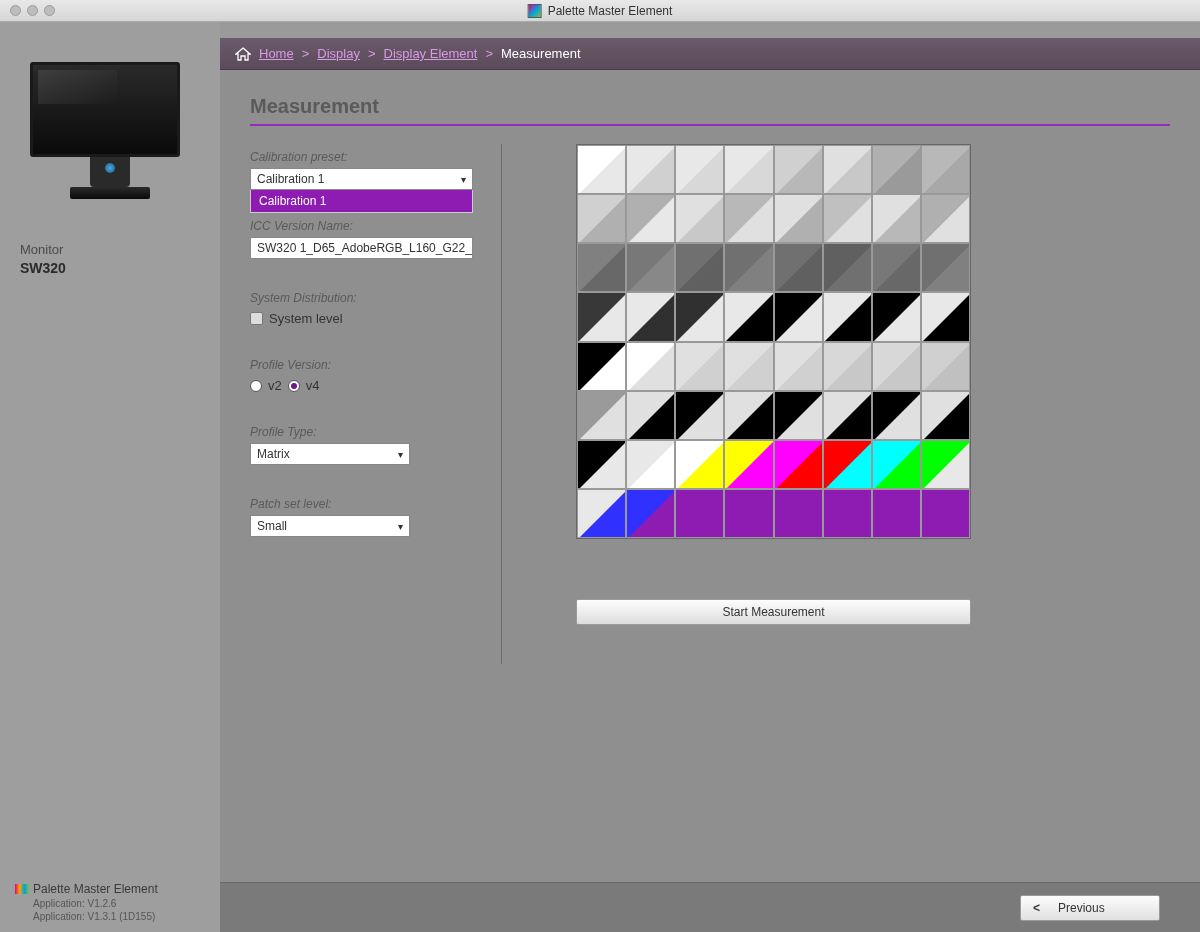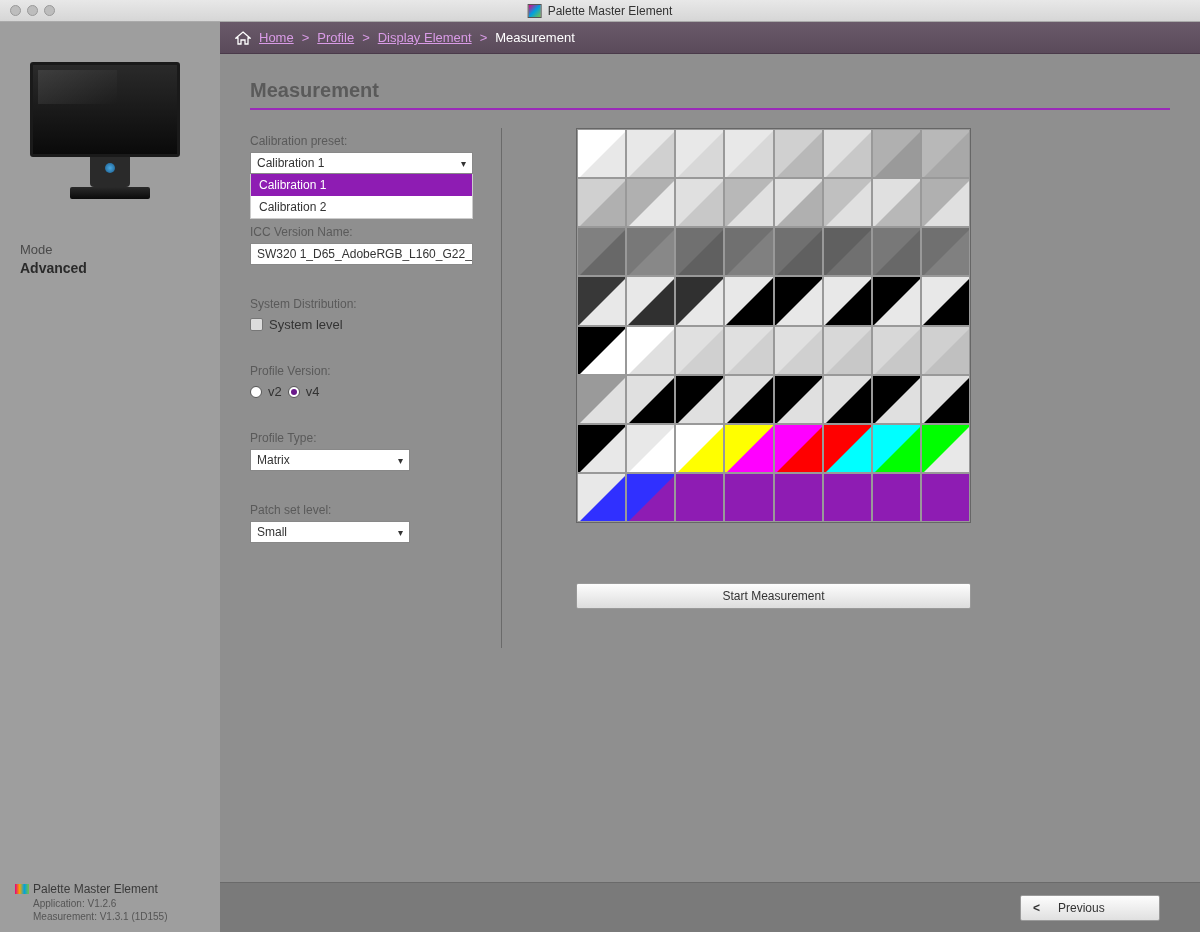--- a/index.html
+++ b/index.html
@@ -17,32 +17,32 @@
   .stand-neck { width:40px; height:30px; background:#2a2a2a; margin:0 auto; border-radius:0 0 4px 4px; position:relative; }
   .stand-neck::before { content:""; position:absolute; left:50%; top:6px; transform:translateX(-50%); width:10px; height:10px; border-radius:50%; background:radial-gradient(#4aa8e0,#1a5a8a); }
   .stand-base { width:80px; height:12px; background:linear-gradient(#2a2a2a,#0a0a0a); margin:0 auto; border-radius:2px; }
   .info-block { margin-bottom:22px; }
   .info-label { font-size:13px; color:#4a4a4a; margin-bottom:3px; }
   .info-value { font-size:14px; font-weight:bold; color:#2a2a2a; }
   .sidebar-footer { position:absolute; bottom:10px; left:15px; right:10px; }
   .sf-title { font-size:12px; color:#3a3a3a; display:flex; align-items:center; gap:4px; }
   .sf-ver { font-size:10px; color:#555; margin-left:18px; margin-top:2px; }
   .swatch-small { width:14px; height:10px; background:linear-gradient(90deg,#e6007e,#f7a800,#00a0e0,#7ac142); }
-  .main { flex:1; background:#8f8f8f; display:flex; flex-direction:column; position:relative; }
+  .main { flex:1; background:#8f8f8f; display:flex; flex-direction:column; position:relative;margin-top:16px; }
   .breadcrumb { height:32px; background:#5a4a5a; background:linear-gradient(#6a5a6a,#5a4a5a); display:flex; align-items:center; padding:0 15px; gap:8px; color:#fff; border-bottom:1px solid #4a3a4a; font-size:13px; }
   .breadcrumb a { color:#d99be6; text-decoration:underline; }
   .breadcrumb .sep { color:#d99be6; }
   .breadcrumb .current { color:#fff; }
   .home-icon svg { display:block; }
   .content { padding:25px 30px 20px 30px; flex:1; }
   .page-title { font-size:20px; font-weight:bold; color:#5a5a5a; margin-bottom:6px; }
   .title-rule { height:2px; background:#9a2ab8; margin-bottom:18px; }
   .two-col { display:flex; gap:30px; }
   .left-form { width:252px; border-right:1px solid #6a6a6a; padding-right:28px; min-height:520px; }
-  .form-label { font-size:12px; color:#5a5a5a; margin-bottom:4px; margin-top:6px; }
+  .form-label { font-size:12px; color:#5a5a5a; margin-bottom:4px; margin-top:6px;font-style:italic; }
   .select-box,.text-box { width:100%; height:22px; background:#fff; border:1px solid #888; font-size:12px; padding:0 6px; display:flex; align-items:center; justify-content:space-between; }
   .select-box { cursor:pointer; }
   .dropdown-arrow { font-size:10px; }
   .dropdown-list { background:#fff; border:1px solid #ccc; border-top:none; }
   .dd-option { padding:4px 8px; font-size:12px; cursor:pointer; }
   .dd-option.sel { background:#8e1cb3; color:#fff; }
   .text-box { overflow:hidden; white-space:nowrap; }
   .check-row { display:flex; align-items:center; gap:6px; margin-top:6px; }
   .checkbox { width:13px; height:13px; border:1px solid #777; border-radius:2px; background:#ddd; }
   .radio-row { display:flex; align-items:center; gap:6px; margin-top:6px; }
@@ -75,63 +75,62 @@
 </div>
 
 <div class="chrome">
   <div class="sidebar">
     <div class="monitor-draw">
       <div class="screen"></div>
       <div class="stand-neck"></div>
       <div class="stand-base"></div>
     </div>
     <div class="info-block">
-      <div class="info-label">Mode</div>
-      <div class="info-value">Advanced</div>
+      <div class="info-label">Monitor</div>
+      <div class="info-value">SW320</div>
     </div>
     <div class="sidebar-footer">
       <div class="sf-title">
         <span class="swatch-small"></span>
         <span>Palette Master Element</span>
       </div>
       <div class="sf-ver">Application: V1.2.6</div>
-      <div class="sf-ver">Measurement: V1.3.1 (1D155)</div>
+      <div class="sf-ver">Application: V1.3.1 (1D155)</div>
     </div>
   </div>
 
   <div class="main">
     <div class="breadcrumb">
       <span class="home-icon">
         <svg width="16" height="14" viewBox="0 0 16 14">
             <path d="M8 1 L15 7 L13 7 L13 13 L10 13 L10 9 L6 9 L6 13 L3 13 L3 7 L1 7 Z" fill="none" stroke="#fff" stroke-width="1.3"></path>
           </svg>
       </span>
       <a href="#">Home</a>
       <span class="sep">&gt;</span>
-      <a href="#">Profile</a>
+      <a href="#">Display</a>
       <span class="sep">&gt;</span>
       <a href="#">Display Element</a>
       <span class="sep">&gt;</span>
       <span class="current">Measurement</span>
     </div>
 
     <div class="content">
       <div class="page-title">Measurement</div>
       <div class="title-rule"></div>
 
       <div class="two-col">
         <div class="left-form">
           <div class="form-label">Calibration preset:</div>
           <div class="select-box">
             <span>Calibration 1</span>
             <span class="dropdown-arrow">▾</span>
           </div>
           <div class="dropdown-list">
             <div class="dd-option sel">Calibration 1</div>
-            <div class="dd-option">Calibration 2</div>
           </div>
 
           <div class="form-label">ICC Version Name:</div>
           <div class="text-box">
             <span>SW320 1_D65_AdobeRGB_L160_G22_2018-</span>
           </div>
 
           <div class="section-gap"></div>
           <div class="form-label">System Distribution:</div>
           <div class="check-row">

